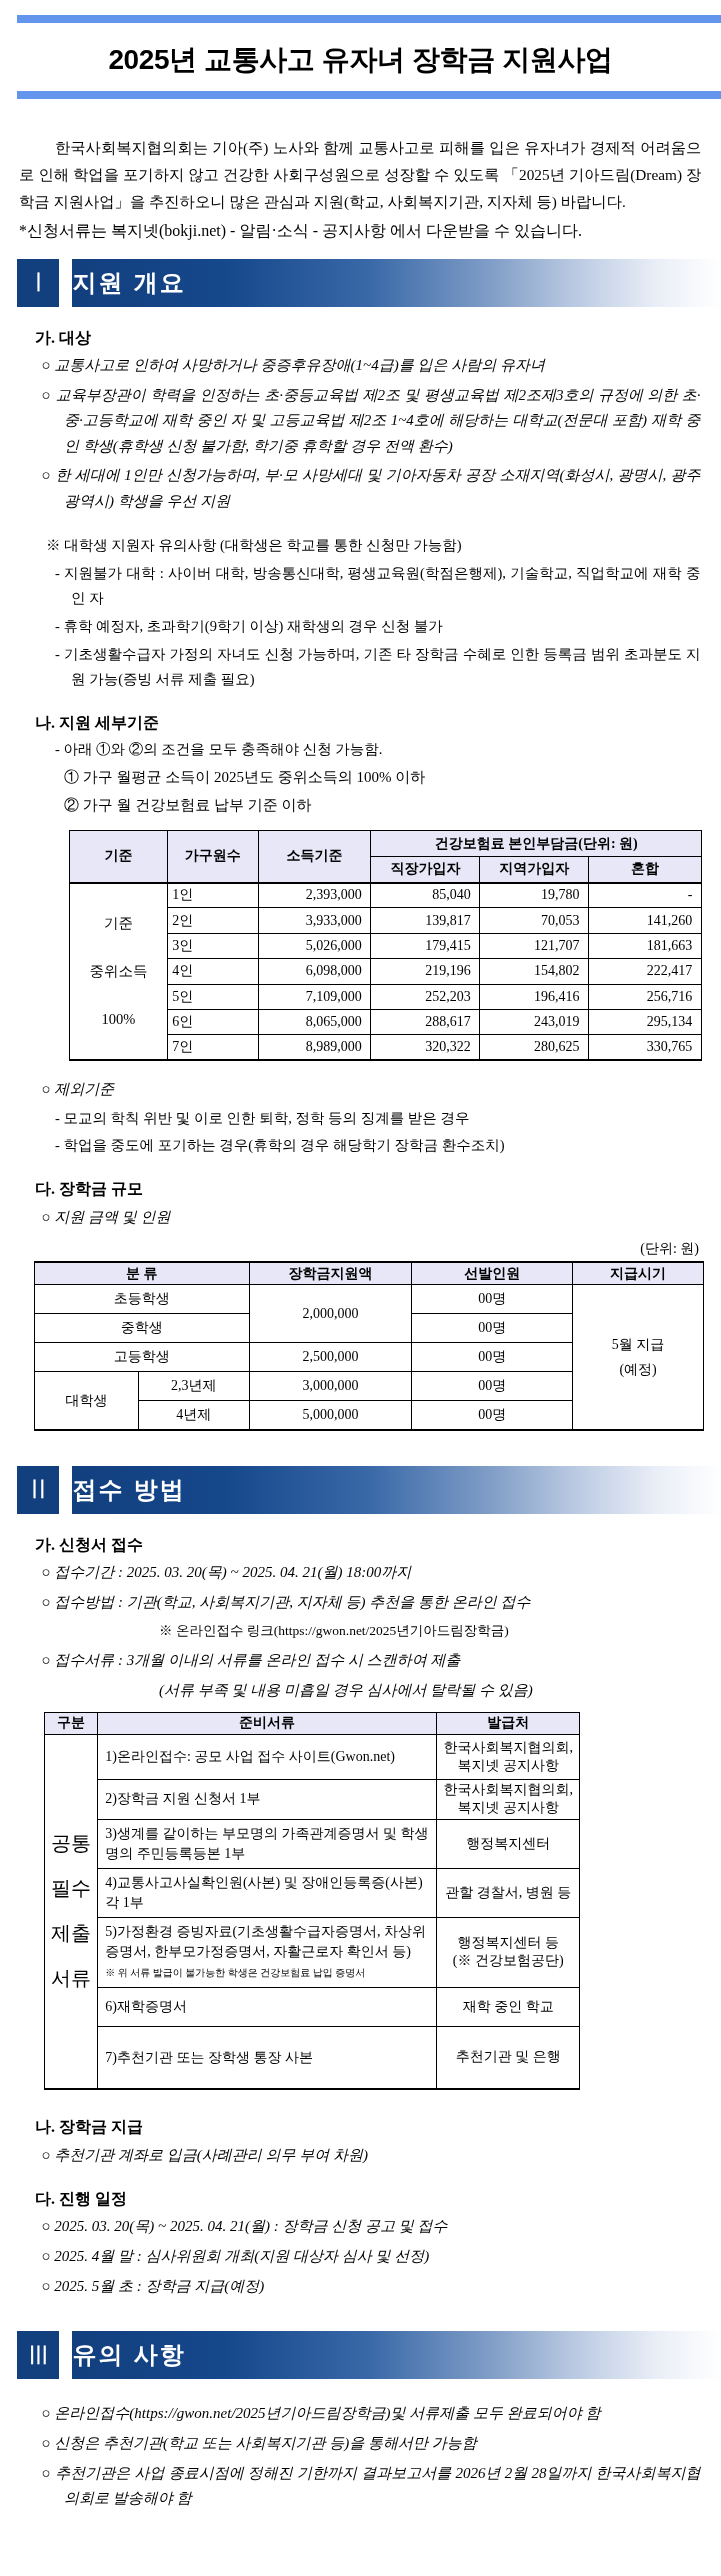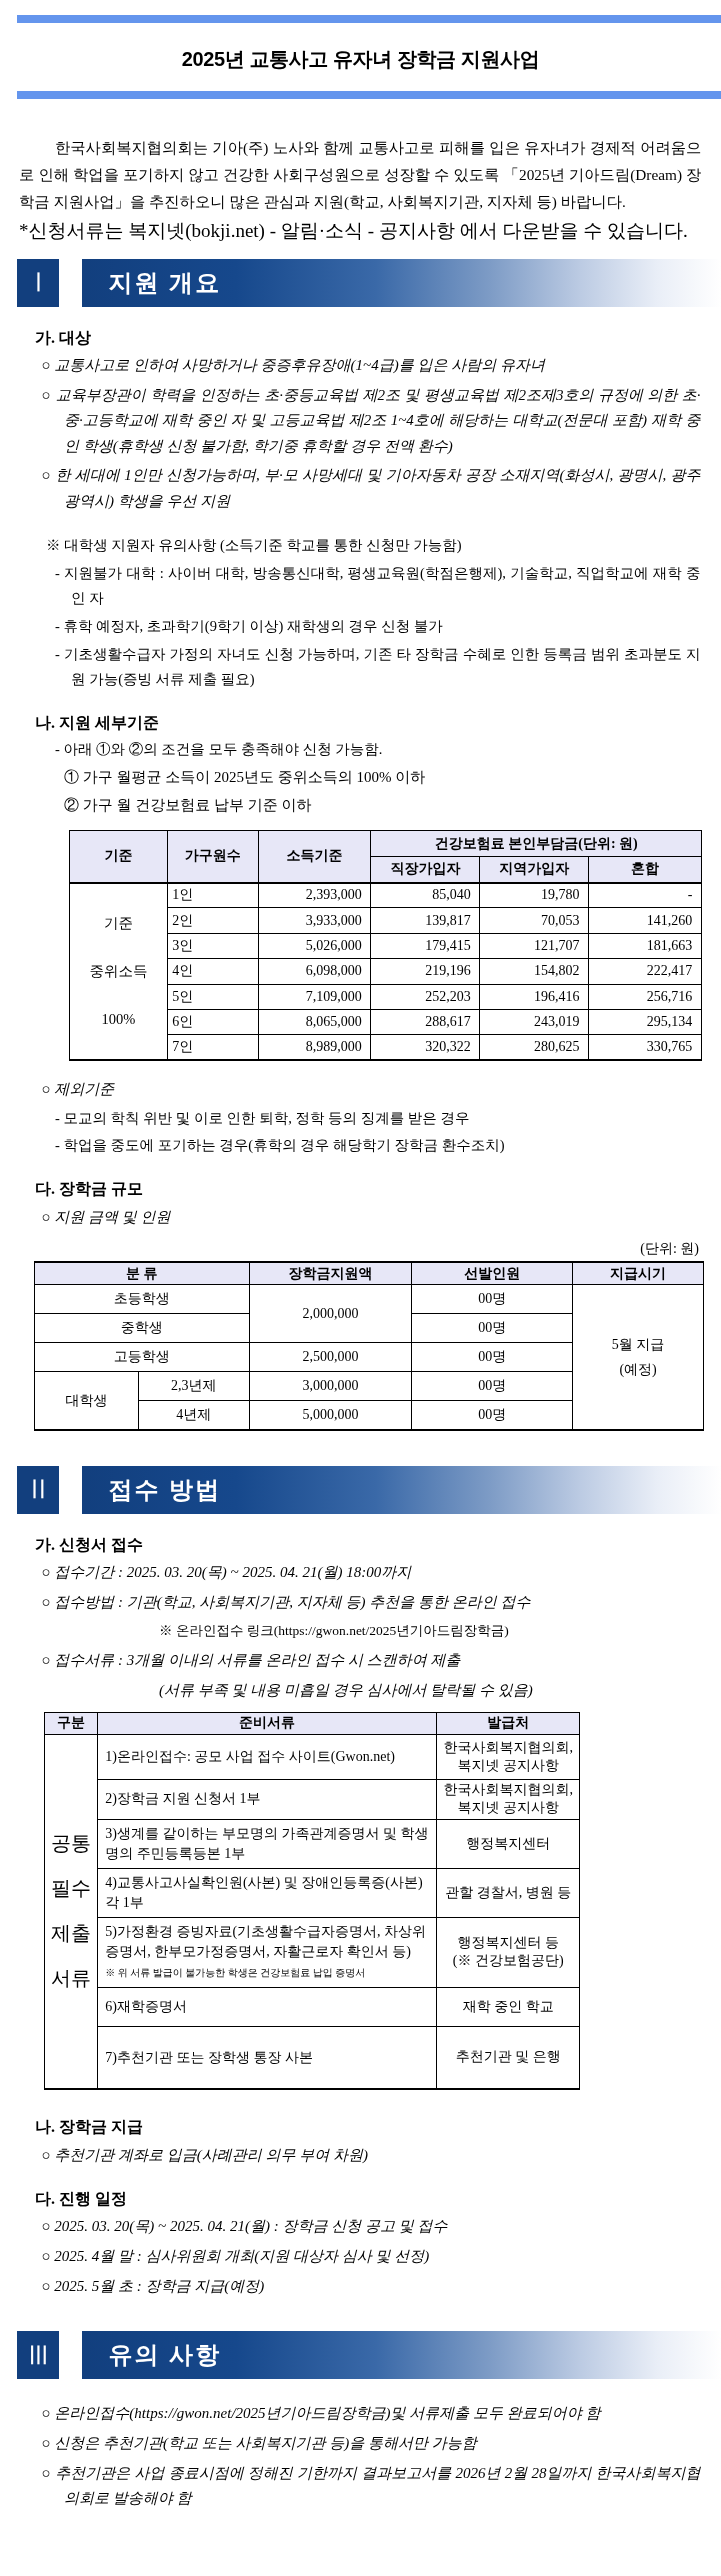--- a/index.html
+++ b/index.html
@@ -4,31 +4,31 @@
 <style>
   * { box-sizing: border-box; }
   html, body { margin:0; padding:0; background:#ffffff; }
   body { width:721px; font-family:"Liberation Serif", serif; color:#000; }
   .page { width:721px; min-height:2576px; padding-top:14.5px; overflow:hidden; }
 
   .accent-bar { height:8px; background:#6495ED; margin-left:17.4px; }
   .accent-bar.second { margin-top:11.6px; }
 
   .title-block { margin-top:16px; text-align:center; font-family:"Liberation Sans", sans-serif;
-                 font-weight:700; font-size:20px; line-height:41px; letter-spacing:-0.4px; }
+                 font-weight:700; font-size:28px; line-height:41px; letter-spacing:-0.4px; }
 
   .intro { margin:35px 19.6px 0 19px; font-size:15.3px; line-height:27px;
            text-align:justify; text-indent:36px; }
-  .footnote { margin:5.8px 19.6px 0 19px; font-size:19px; line-height:20.4px; }
+  .footnote { margin:5.8px 19.6px 0 19px; font-size:16px; line-height:20.4px; }
 
   .sec { display:flex; align-items:stretch; height:48px; margin-left:17.4px; }
   .sec-num { width:42px; background:#123F7E; color:#fff; display:flex; align-items:center;
              justify-content:center; font-family:"Liberation Serif", serif; font-size:26px; }
-  .sec-bar { flex:1; margin-left:23px; padding-left:26px; display:flex; align-items:center;
-             color:#fff; font-family:Liberation Serif, serif; font-weight:700;
+  .sec-bar { flex:1; margin-left:13px; display:flex; align-items:center;
+             color:#fff; font-family:Liberation Sans, sans-serif; font-weight:700;
              font-size:24px; letter-spacing:2.2px;
              background:linear-gradient(90deg,#123F7E 0%,#16488C 24%,#3A69A8 46%,
                         #7E9CC6 64%,#BCCBE3 78%,#E9EEF7 90%,#FFFFFF 100%); }
   #sec1 { margin-top:17.4px; }
   #sec2 { margin-top:35px; }
   #sec3 { margin-top:32px; }
 
   .h-label { font-size:16px; font-weight:700; margin:19px 20.4px 2.9px 35px; line-height:23px; }
   .li1 { margin:4.4px 20.4px 0 64px; text-indent:-22.5px; font-size:15px; line-height:25.4px; text-align:justify;font-style:italic; }
   .note-t { margin:19px 20.4px 0 46px; font-size:14.5px; line-height:25px; }
@@ -87,21 +87,21 @@
   <div class="sec" id="sec1">
     <div class="sec-num">Ⅰ</div>
     <div class="sec-bar">지원 개요</div>
   </div>
 
   <div class="h-label">가. 대상</div>
   <p class="li1">○ 교통사고로 인하여 사망하거나 중증후유장애(1~4급)를 입은 사람의 유자녀</p>
   <p class="li1">○ 교육부장관이 학력을 인정하는 초·중등교육법 제2조 및 평생교육법 제2조제3호의 규정에 의한 초·중·고등학교에 재학 중인 자 및 고등교육법 제2조 1~4호에 해당하는 대학교(전문대 포함) 재학 중인 학생(휴학생 신청 불가함, 학기중 휴학할 경우 전액 환수)</p>
   <p class="li1">○ 한 세대에 1인만 신청가능하며,  부·모 사망세대 및 기아자동차 공장 소재지역(화성시, 광명시, 광주광역시) 학생을 우선 지원</p>
 
-  <p class="note-t">※ 대학생 지원자 유의사항 (소득기준 학교를 통한 신청만 가능함)</p>
+  <p class="note-t">※ 대학생 지원자 유의사항 (대학생은 학교를 통한 신청만 가능함)</p>
   <p class="li2">- 지원불가 대학 : 사이버 대학, 방송통신대학, 평생교육원(학점은행제), 기술학교, 직업학교에 재학 중인 자</p>
   <p class="li2">- 휴학 예정자, 초과학기(9학기 이상) 재학생의 경우 신청 불가</p>
   <p class="li2">- 기초생활수급자 가정의 자녀도 신청 가능하며, 기존 타 장학금 수혜로 인한 등록금 범위 초과분도 지원 가능(증빙 서류 제출 필요)</p>
 
   <div class="h-label">나. 지원 세부기준</div>
   <p class="li2">- 아래 ①와 ②의 조건을 모두 충족해야 신청 가능함.</p>
   <p class="li3">① 가구 월평균 소득이 2025년도 중위소득의 100% 이하</p>
   <p class="li3">② 가구 월 건강보험료 납부 기준 이하</p>
 
   <table class="t1">

